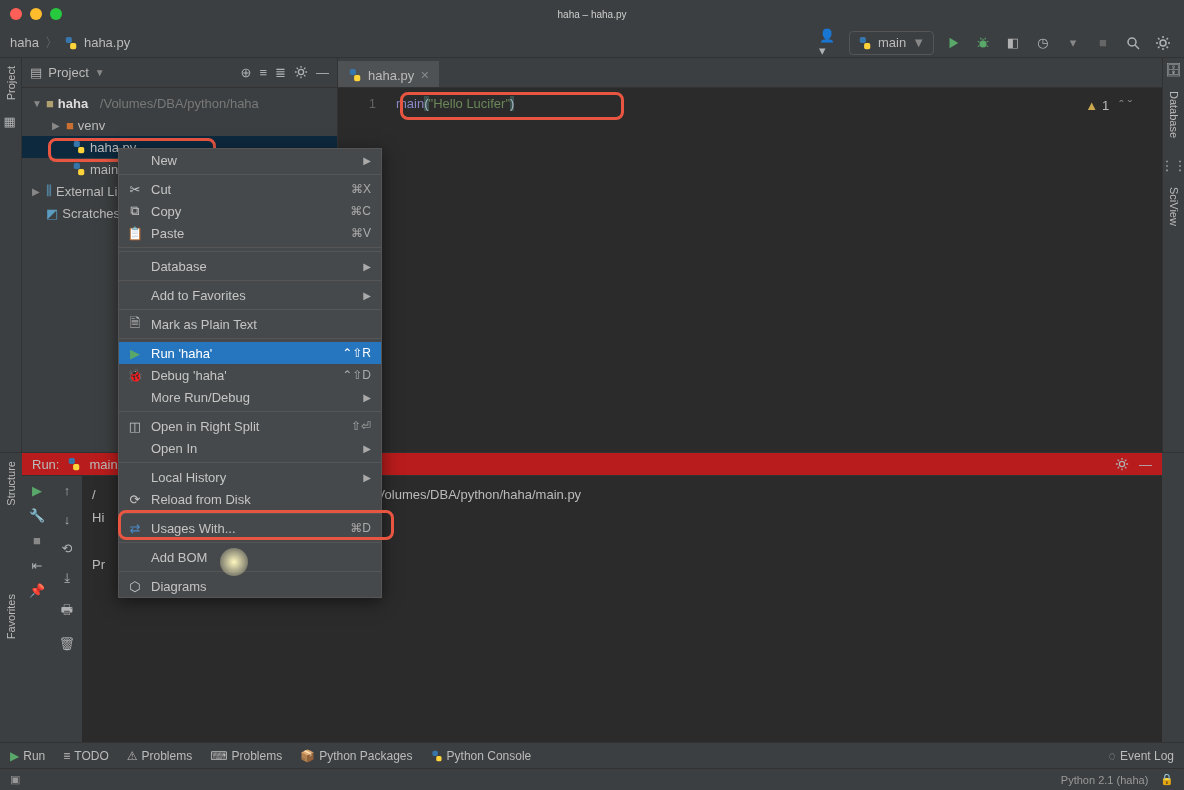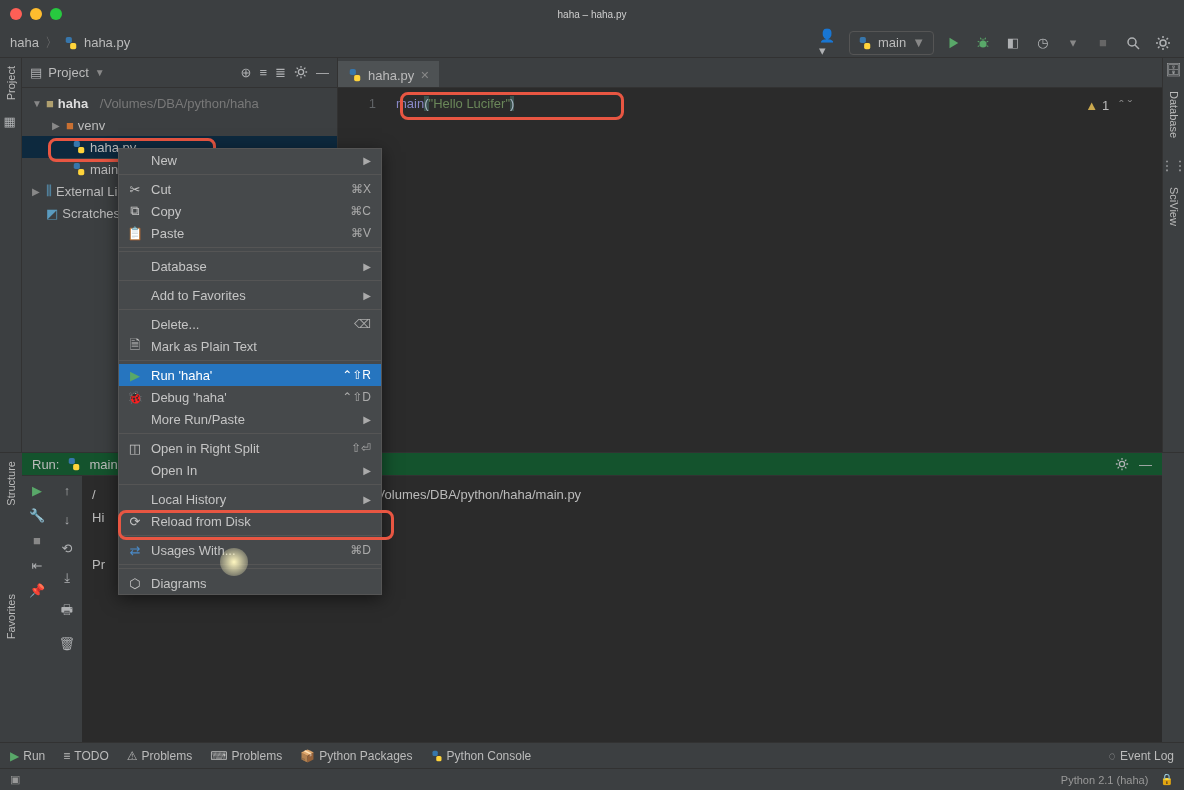--- a/index.html
+++ b/index.html
@@ -57,21 +57,21 @@
 .codeline { padding-left: 8px; }
 .codeline .fn { color: #8888c6; }
 .codeline .paren { color: #a9b7c6; }
 .codeline .str { color: #6a8759; }
 .code-highlight { position: absolute; border: 3px solid #e85642; border-radius: 8px; left: 392px; top: 2px; width: 224px; height: 28px; pointer-events: none; }
 .warn { position: absolute; right: 30px; top: 10px; color: #bbbbbb; display: flex; align-items: center; gap: 4px; }
 .warn .tri { color: #c9a84e; }
 
 
 .run-panel { height: 290px; background: #2b2b2b; display: flex; border-top: 1px solid #323232; }
-.run-hdr { position: absolute; left: 22px; right: 22px; height: 24px; background: #14532d; border-top: 1px solid #323232; border-bottom: 1px solid #323232; display: flex; align-items: center; padding: 0 10px; gap: 8px; }
+.run-hdr { position: absolute; left: 22px; right: 22px; height: 24px; background: #b91c1c; border-top: 1px solid #323232; border-bottom: 1px solid #323232; display: flex; align-items: center; padding: 0 10px; gap: 8px; }
 .run-hdr .rt { margin-left: auto; display: flex; gap: 10px; color: #afb1b3; }
 .run-rail { width: 30px; background: #3c3f41; display: flex; flex-direction: column; align-items: center; padding-top: 30px; gap: 10px; color: #afb1b3; }
 .run-rail2 { width: 30px; background: #3c3f41; display: flex; flex-direction: column; align-items: center; padding-top: 30px; gap: 14px; color: #afb1b3; }
 .console { flex: 1; padding: 30px 10px 10px; font-family: "Menlo", monospace; font-size: 13px; color: #bbbbbb; }
 .console div { line-height: 1.8; }
 
 
 .btm-tabs { height: 26px; background: #3c3f41; border-top: 1px solid #323232; display: flex; align-items: center; padding: 0 10px; gap: 18px; font-size: 12px; color: #bbbbbb; }
 .btm-tabs .tab-itm { display: flex; align-items: center; gap: 4px; cursor: pointer; }
 .btm-tabs .spacer { flex: 1; }
@@ -388,40 +388,36 @@
       <span>Database</span>
       <span class="arw">▶</span>
     </div>
   <div class="ctx-sep"></div>
   <div class="ctx-item">
       <span>Add to Favorites</span>
       <span class="arw">▶</span>
     </div>
   <div class="ctx-sep"></div>
   <div class="ctx-item">
-      <span>Delete...</span>
-      <span class="shortcut">⌫</span>
-    </div>
-  <div class="ctx-item">
       <span class="ico">🗎</span>
       <span>Mark as Plain Text</span>
     </div>
   <div class="ctx-sep"></div>
   <div class="ctx-item sel">
       <span class="ico" style="color:#59a869">▶</span>
       <span>Run 'haha'</span>
       <span class="shortcut">⌃⇧R</span>
     </div>
   <div class="ctx-item">
       <span class="ico" style="color:#59a869">🐞</span>
       <span>Debug 'haha'</span>
       <span class="shortcut">⌃⇧D</span>
     </div>
   <div class="ctx-item">
-      <span>More Run/Paste</span>
+      <span>More Run/Debug</span>
       <span class="arw">▶</span>
     </div>
   <div class="ctx-sep"></div>
   <div class="ctx-item">
       <span class="ico">◫</span>
       <span>Open in Right Split</span>
       <span class="shortcut">⇧⏎</span>
     </div>
   <div class="ctx-item">
       <span>Open In</span>
@@ -436,20 +432,23 @@
       <span class="ico">⟳</span>
       <span>Reload from Disk</span>
     </div>
   <div class="ctx-sep"></div>
   <div class="ctx-item">
       <span class="ico" style="color:#4a8bc9">⇄</span>
       <span>Usages With...</span>
       <span class="shortcut">⌘D</span>
     </div>
   <div class="ctx-sep"></div>
+  <div class="ctx-item">
+      <span>Add BOM</span>
+    </div>
   <div class="ctx-sep"></div>
   <div class="ctx-item">
       <span class="ico">⬡</span>
       <span>Diagrams</span>
     </div>
 </div>
 <div class="run-highlight"></div>
 <div class="glow"></div>
 
 </body></html>

